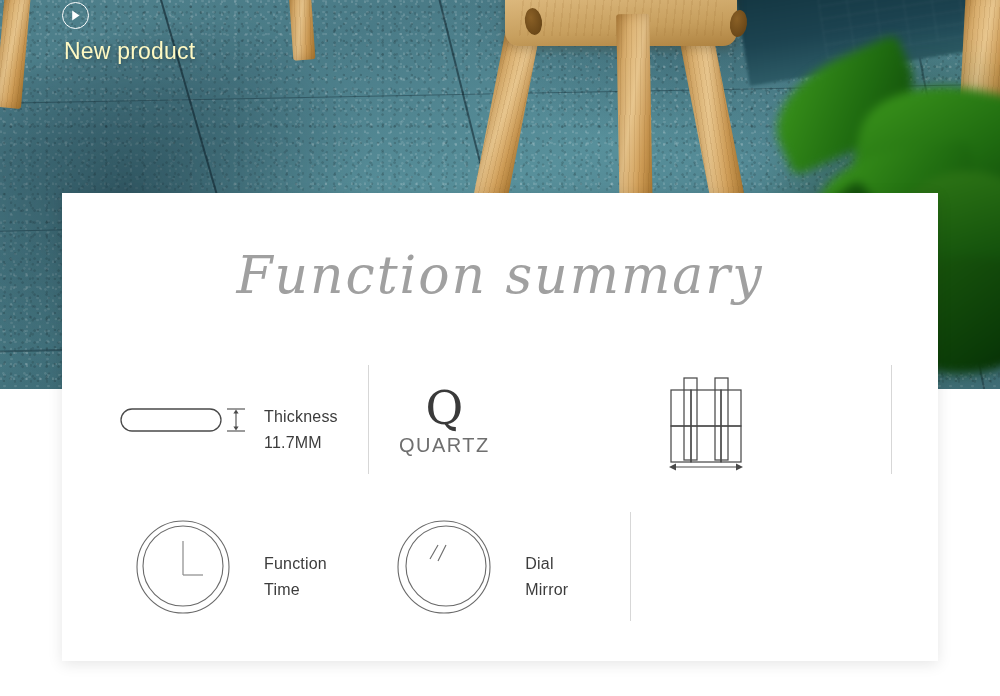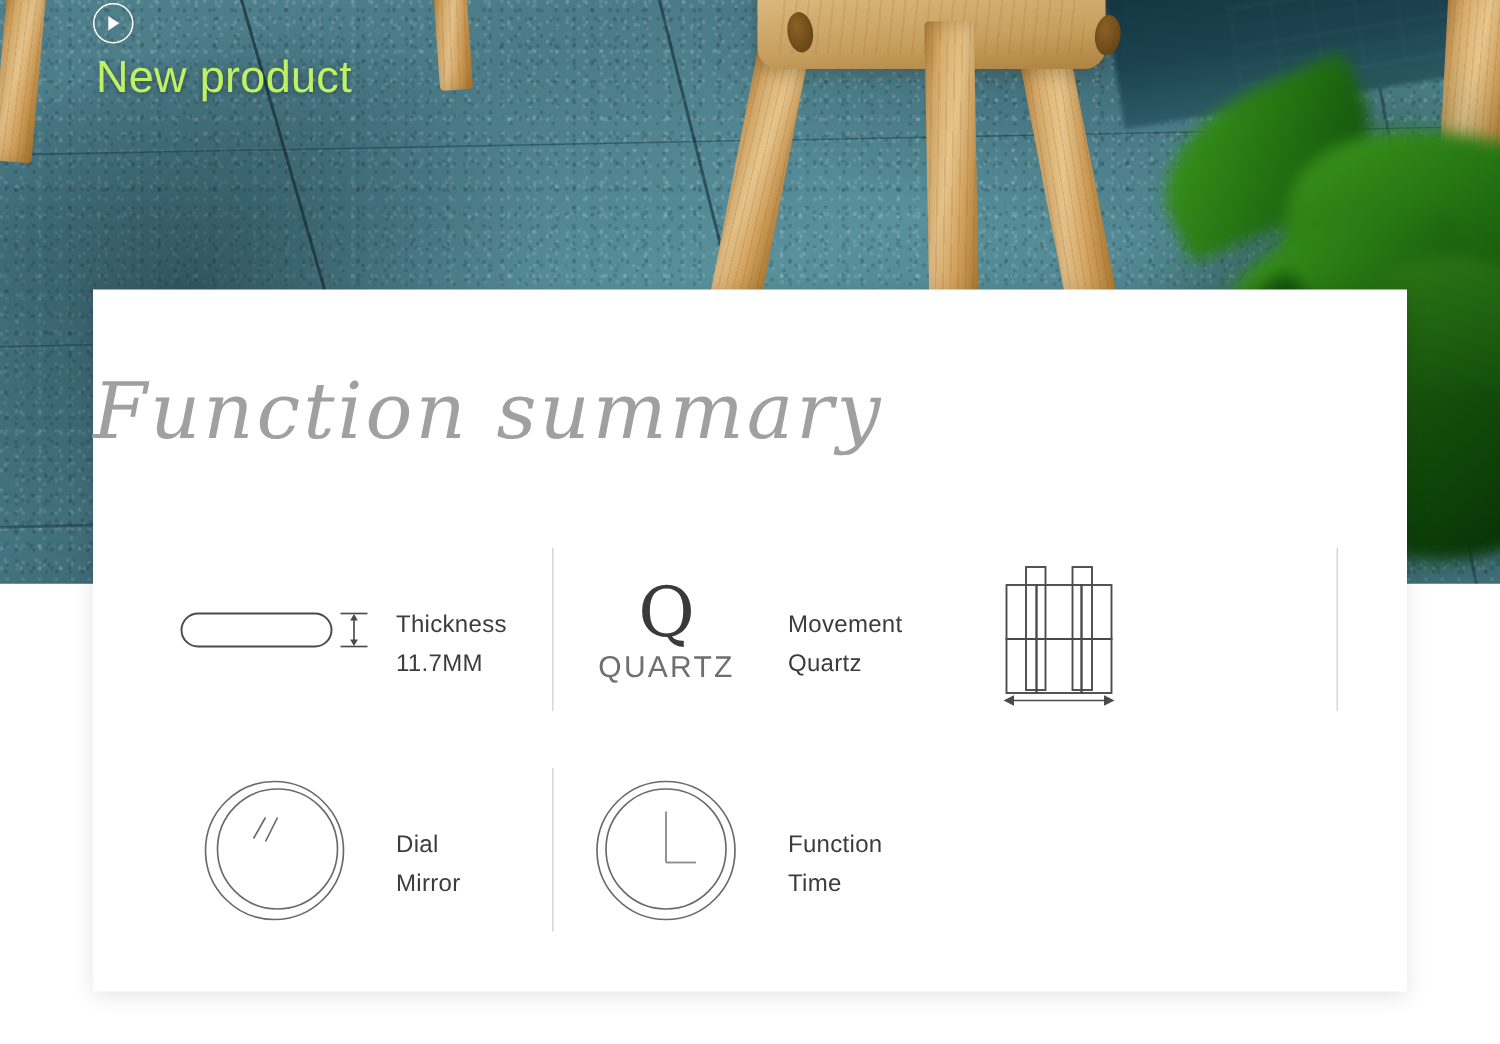--- a/index.html
+++ b/index.html
@@ -181,42 +181,42 @@
     border: 1.8px solid #ffffff;
     border-radius: 50%;
     display: flex; align-items: center; justify-content: center;
     box-sizing: border-box;
   }
   .hero-badge svg { display: block; }
   .hero-title {
     position: absolute;
     left: 64px; top: 35px;
     width: 240px;
-    color: #bef264;
-    font-size: 30px;
+    color: #fef9c3;
+    font-size: 23px;
     line-height: 33px;
     font-weight: 400;
     letter-spacing: .2px;
     text-shadow: 0 1px 4px rgba(0,0,0,.35);
   }
 
   
   .card {
     position: absolute;
     left: 62px; top: 193px;
     width: 876px; height: 468px;
     background: #ffffff;
     box-shadow: 0 3px 14px rgba(0,0,0,.10);
     box-sizing: border-box;
   }
   .card-title {
     position: absolute;
     left: 0; top: 52px;
     width: 876px;
-    text-align: left;
+    text-align: center;
     font-family: "DejaVu Serif", serif;
     font-style: italic;
     font-weight: 400;
     font-size: 52px;
     letter-spacing: 2px;
     color: #a0a0a0;
     white-space: nowrap;
   }
 
   .spec-grid {
@@ -357,24 +357,20 @@
     </div>
 
 
     <div class="spec-cell col3">
       <div class="spec-icon">
         <div class="quartz-badge">
           <span class="quartz-q">Q</span>
           <span class="quartz-word">QUARTZ</span>
         </div>
       </div>
-      <div class="spec-text">
-        <span class="l1">Movement</span>
-        <span class="l2">Quartz</span>
-      </div>
     </div>
 
     <div class="spec-cell col1">
       <div class="spec-icon">
         <svg width="118" height="104" viewBox="0 0 118 104" class="ico">
           <g fill="none" stroke="#4a4a4a" stroke-width="1.25">
 
             <rect x="24" y="22" width="20" height="36"></rect>
             <rect x="24" y="58" width="20" height="36"></rect>
             <rect x="74" y="22" width="20" height="36"></rect>
@@ -384,47 +380,47 @@
             <rect x="44" y="58" width="30" height="36"></rect>
 
             <rect x="37" y="10" width="13" height="82"></rect>
             <rect x="68" y="10" width="13" height="82"></rect>
           </g>
 
           <line x1="26" y1="99" x2="92" y2="99" stroke="#4a4a4a" stroke-width="1.1"></line>
           <polygon points="22,99 29,95.5 29,102.5" fill="#4a4a4a"></polygon>
           <polygon points="96,99 89,95.5 89,102.5" fill="#4a4a4a"></polygon>
         </svg>
+      </div>
+    </div>
+
+    <div class="spec-cell col3">
+      <div class="spec-icon">
+        <svg width="100" height="100" viewBox="0 0 100 100" class="ico">
+          <circle cx="50" cy="50" r="46" fill="none" stroke="#6a6a6a" stroke-width="1.1"></circle>
+          <circle cx="50" cy="49" r="40" fill="none" stroke="#6a6a6a" stroke-width="1.1"></circle>
+          <line x1="50" y1="24" x2="50" y2="58" stroke="#8a8a8a" stroke-width="1.2"></line>
+          <line x1="50" y1="58" x2="70" y2="58" stroke="#8a8a8a" stroke-width="1.2"></line>
+        </svg>
+      </div>
+      <div class="spec-text">
+        <span class="l1">Function</span>
+        <span class="l2">Time</span>
       </div>
     </div>
 
     <div class="spec-cell col2">
       <div class="spec-icon">
         <svg width="100" height="100" viewBox="0 0 100 100" class="ico">
           <circle cx="50" cy="50" r="46" fill="none" stroke="#6a6a6a" stroke-width="1.1"></circle>
           <circle cx="52" cy="49" r="40" fill="none" stroke="#6a6a6a" stroke-width="1.1"></circle>
           <line x1="36" y1="42" x2="44" y2="28" stroke="#6a6a6a" stroke-width="1.1"></line>
           <line x1="44" y1="44" x2="52" y2="28" stroke="#6a6a6a" stroke-width="1.1"></line>
         </svg>
       </div>
       <div class="spec-text">
         <span class="l1">Dial</span>
         <span class="l2">Mirror</span>
       </div>
     </div>
 
-    <div class="spec-cell col3">
-      <div class="spec-icon">
-        <svg width="100" height="100" viewBox="0 0 100 100" class="ico">
-          <circle cx="50" cy="50" r="46" fill="none" stroke="#6a6a6a" stroke-width="1.1"></circle>
-          <circle cx="50" cy="49" r="40" fill="none" stroke="#6a6a6a" stroke-width="1.1"></circle>
-          <line x1="50" y1="24" x2="50" y2="58" stroke="#8a8a8a" stroke-width="1.2"></line>
-          <line x1="50" y1="58" x2="70" y2="58" stroke="#8a8a8a" stroke-width="1.2"></line>
-        </svg>
-      </div>
-      <div class="spec-text">
-        <span class="l1">Function</span>
-        <span class="l2">Time</span>
-      </div>
-    </div>
-
   </div>
 </div>
 
 </body></html>

